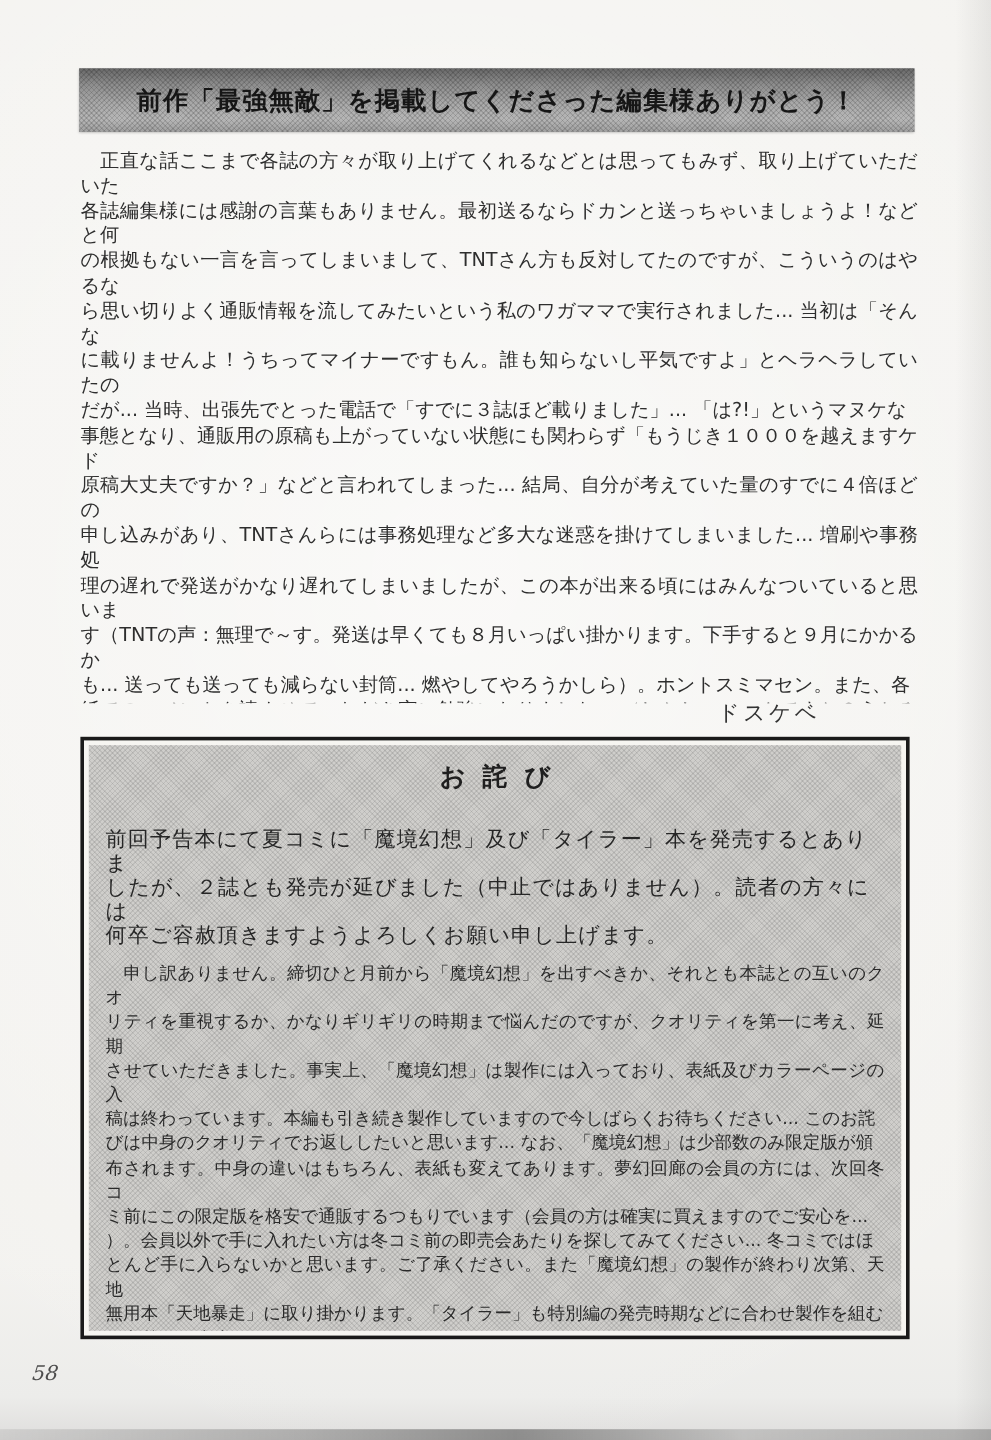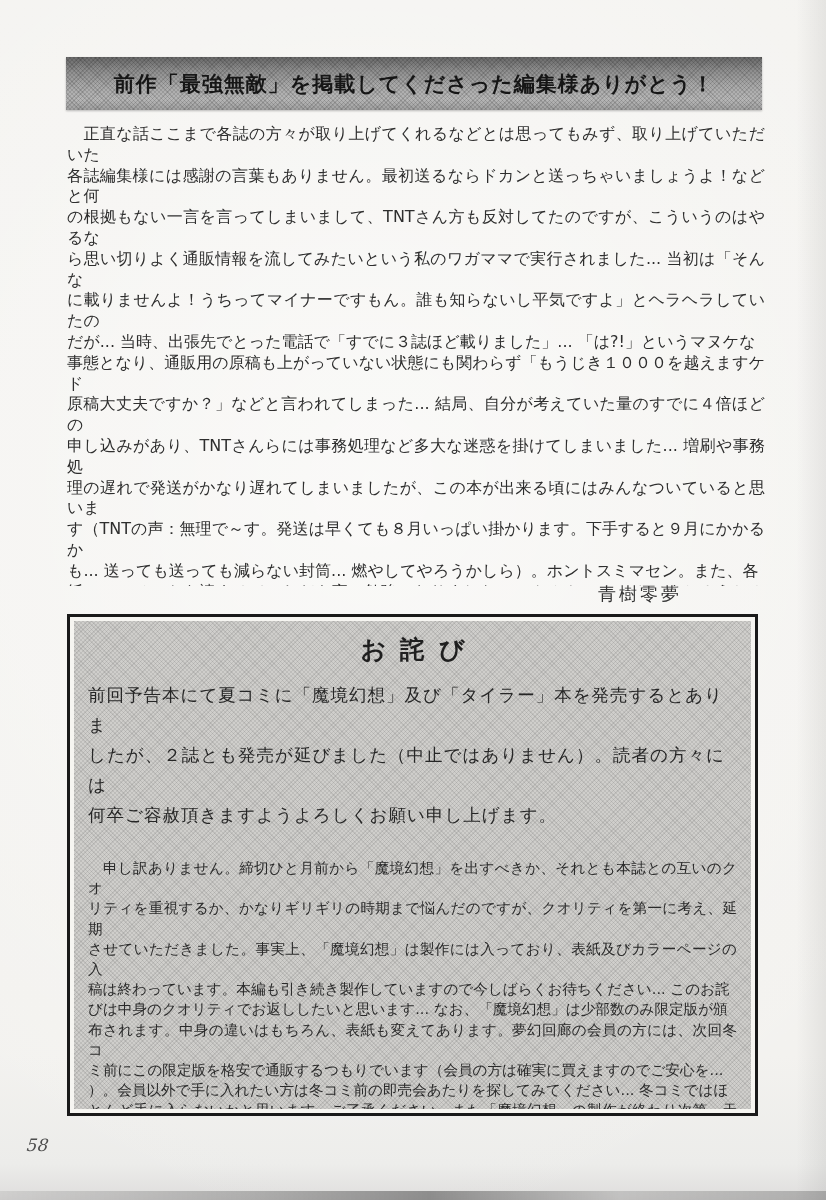--- a/index.html
+++ b/index.html
@@ -50,27 +50,27 @@
   }
   .apology-inner{
     box-sizing:border-box;width:100%;height:100%;
     background-color:#cfcecb;
     background-image:
       repeating-linear-gradient(45deg, rgba(85,85,85,0.14) 0 1px, transparent 1px 3px),
       repeating-linear-gradient(135deg, rgba(85,85,85,0.14) 0 1px, transparent 1px 3px);
     padding:12px 14px 10px 14px;overflow:hidden;
   }
   .apology-title{
-    text-align:center;font-size:25px;font-weight:700;
+    text-align:center;font-size:21px;font-weight:700;
     letter-spacing:14px;padding-left:14px;color:#1f1f1f;
-    margin-bottom:14px;
+    margin-bottom:29px;
   }
   .apology-intro{
-    font-size:17.5px;line-height:30px;letter-spacing:1px;
-    white-space:pre-line;color:#262626;margin-bottom:28px;
+    font-size:17.5px;line-height:20px;letter-spacing:1px;
+    white-space:pre-line;color:#262626;margin-bottom:12px;
   }
   .apology-paragraphs{
     font-size:14.6px;line-height:20.2px;
     white-space:pre-line;color:#2a2a2a;text-align:justify;
   }
   
   .page-number{
     position:absolute;left:27px;top:1135px;
     font-family:"DejaVu Serif","Liberation Serif",serif;
     font-style:italic;font-size:17px;color:#4d4d4d;
@@ -117,21 +117,21 @@
 いなマイナーサークルをいきなりトップで載せたり、大ゴマで載せてるところがあったりしました
 ケド... 嬉しすぎますホント）。もうとにかくコメントの内容が各誌すごいです... なんか字が燃
 えているようなところもありました... 変態的・ドスケベ・きている・個性的・強烈・独特・ハ
 ード・いやらしい・抜ける・匂いたつ・強者におススメ... などなど（なんかスゴイ）... 「これ
 だ～こういう評価をされることをオレは期待してたんだぁ～」などと喜んでしまいました（何か自
 分で変態であることを認めてますね）。元々そういうふうに言われるようなものを造りたかったし、
 事実そういう中身だったんだなァ～と初めて客観的に思えました...
 また、編集様方にはお世話になるかもしれませんが、よろしくお願いいたします。
 今回の事はホントにありがとうございました...</div>
 
-  <div class="letter-signature">青樹零夢</div>
+  <div class="letter-signature">ドスケベ</div>
 
   <div class="apology-box">
     <div class="apology-inner">
       <div class="apology-title">お詫び</div>
       <div class="apology-intro">前回予告本にて夏コミに「魔境幻想」及び「タイラー」本を発売するとありま
 したが、２誌とも発売が延びました（中止ではありません）。読者の方々には
 何卒ご容赦頂きますようよろしくお願い申し上げます。</div>
       <div class="apology-paragraphs">　申し訳ありません。締切ひと月前から「魔境幻想」を出すべきか、それとも本誌との互いのクオ
 リティを重視するか、かなりギリギリの時期まで悩んだのですが、クオリティを第一に考え、延期
 させていただきました。事実上、「魔境幻想」は製作には入っており、表紙及びカラーページの入

